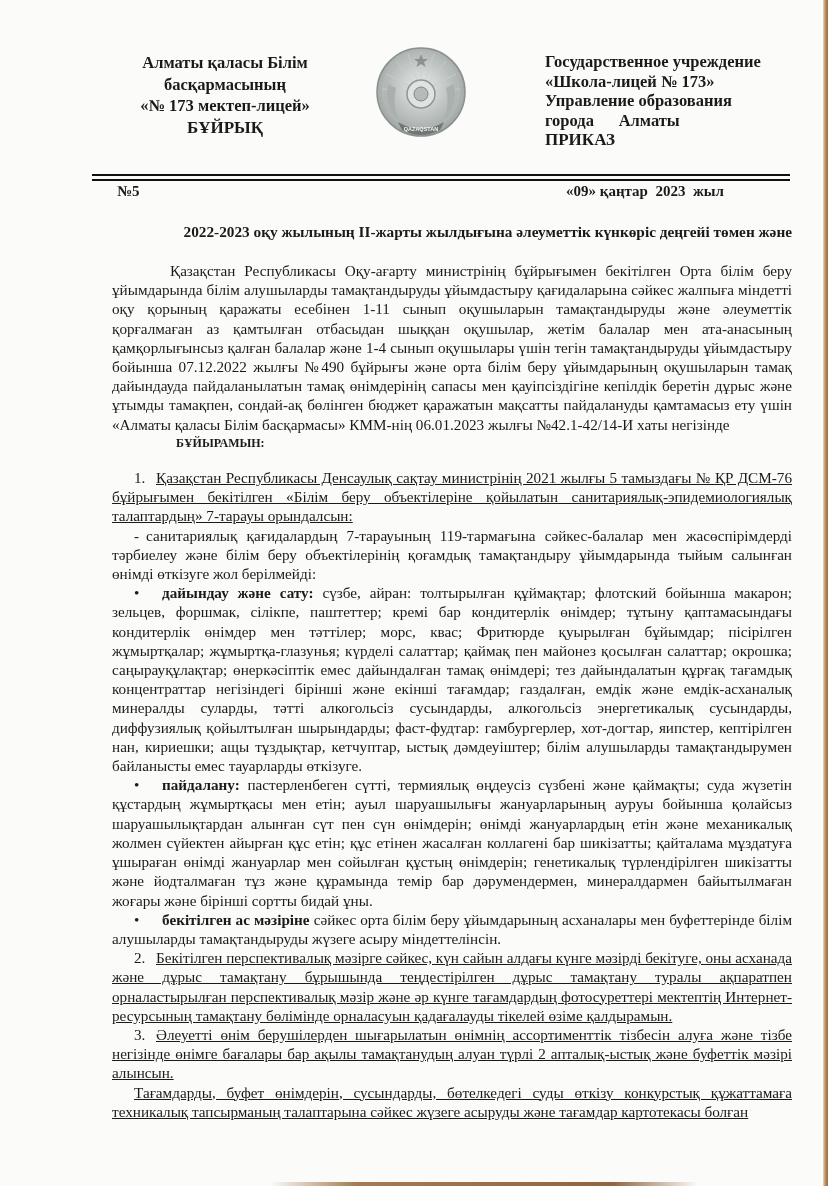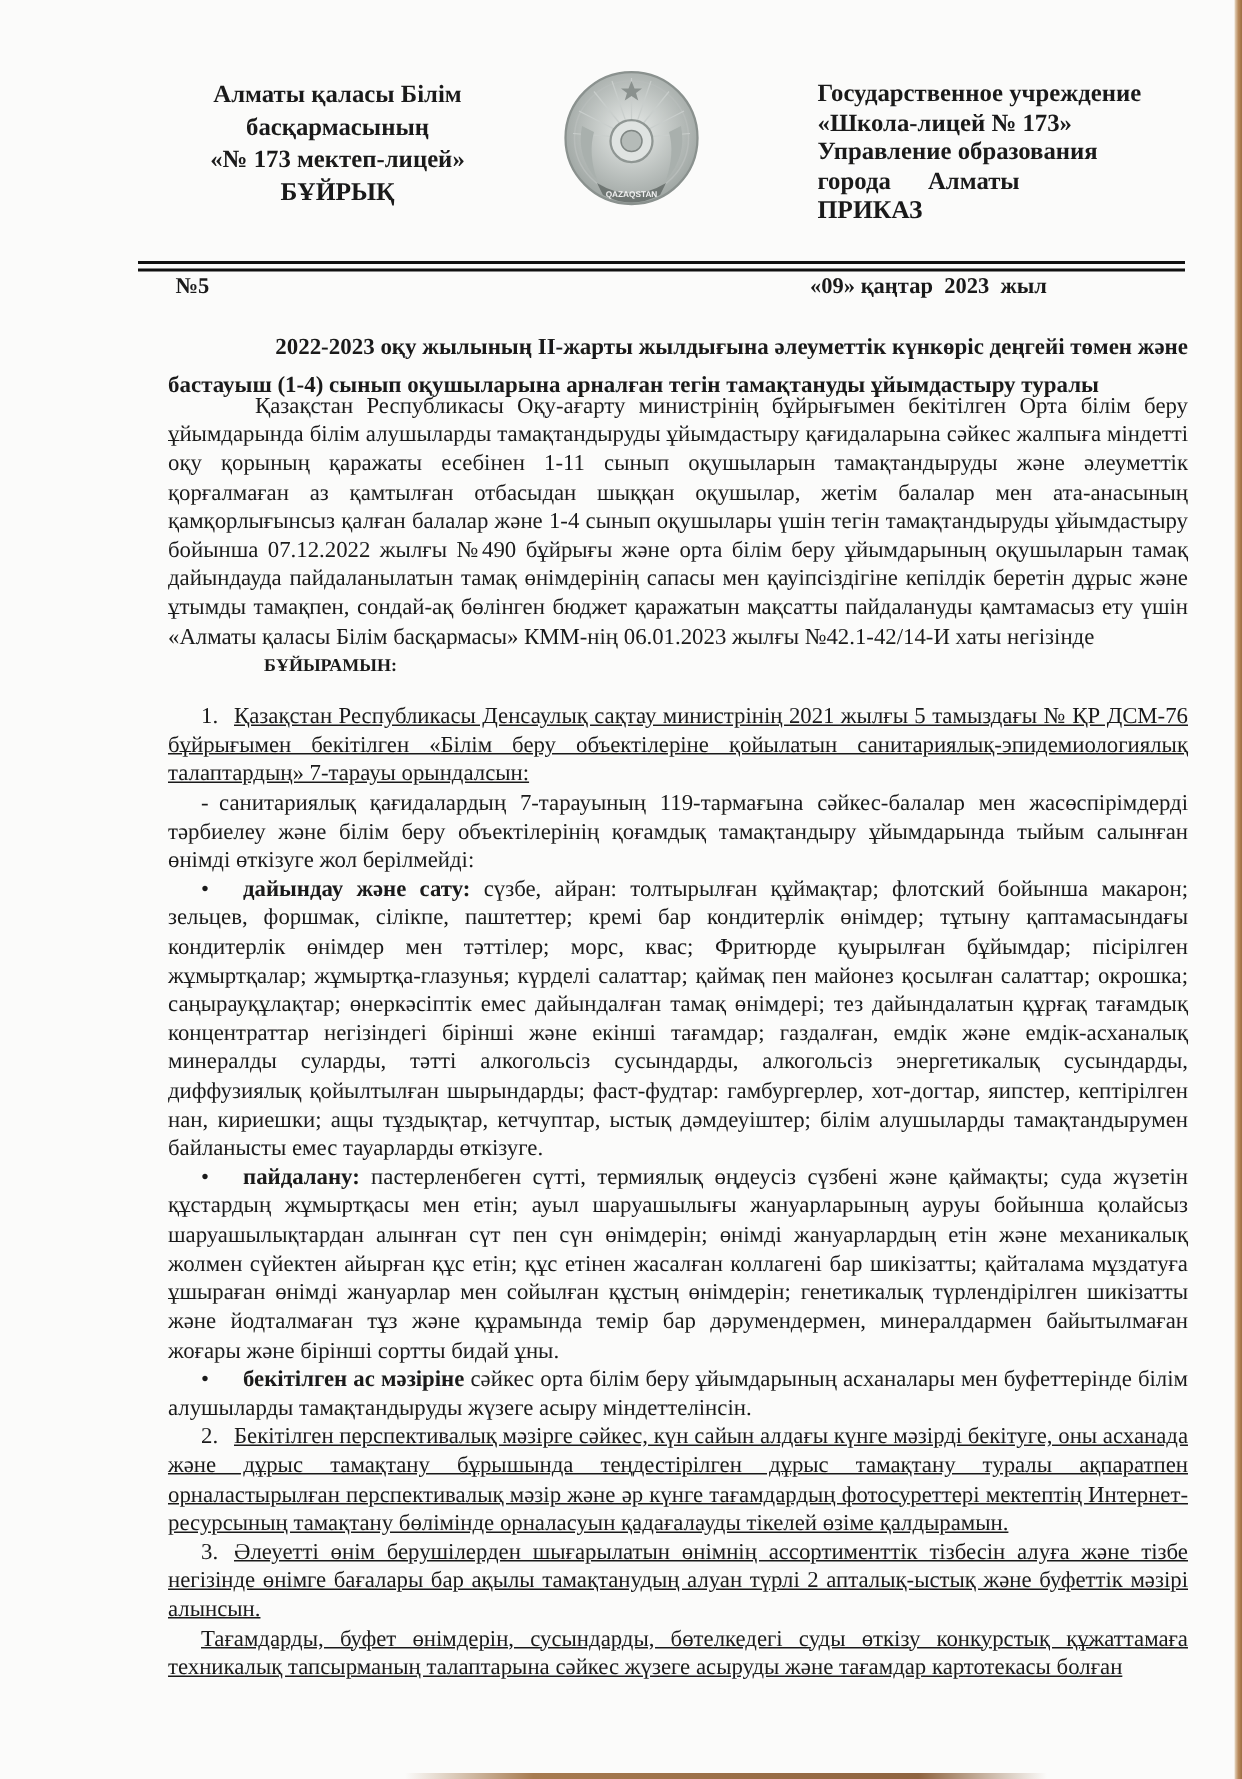--- a/index.html
+++ b/index.html
@@ -29,21 +29,21 @@
   .hdr-left .doc-type, .hdr-right .doc-type { font-size: 17px; }
   .emblem {
     position: absolute; left: 374px; top: 44px; width: 94px; height: 100px;
   }
   .rule {
     position: absolute; left: 92px; width: 698px; top: 174px; height: 7px;
     border-top: 2px solid #111; border-bottom: 2px solid #111; box-sizing: border-box;
   }
   .meta-row { position: absolute; top: 183px; left: 0; width: 828px; height: 20px; font-weight: bold; font-size: 15px; }
   .order-number { position: absolute; left: 117px; top: 0; }
-  .order-date { position: absolute; left: 540px; top: 0; }
+  .order-date { position: absolute; left: 566px; top: 0; }
 
   .title {
     position: absolute; left: 112px; top: 219px; width: 680px;
     font-weight: bold; font-size: 15.3px; line-height: 25px;
   }
   .title .line1 { display: block; padding-left: 62px; white-space: nowrap; text-align: right; }
   .title .line2 { display: block; white-space: nowrap; }
 
   .body-text {
     position: absolute; left: 112px; top: 261px; width: 680px;
@@ -116,21 +116,20 @@
   <div class="rule"></div>
 </div>
 
 <div class="meta-row">
   <span class="order-number">№5</span>
   <span class="order-date" style="white-space:pre">«09» қаңтар  2023  жыл</span>
 </div>
 
 <div class="title">
   <span class="line1">2022-2023 оқу жылының ІІ-жарты жылдығына әлеуметтік күнкөріс деңгейі төмен және</span>
-  <span class="line2">бастауыш (1-4) сынып оқушыларына арналған тегін тамақтануды ұйымдастыру туралы</span>
 </div>
 
 <div class="body-text">
   <p class="indent-big">Қазақстан Республикасы Оқу-ағарту министрінің бұйрығымен бекітілген Орта білім беру ұйымдарында білім алушыларды тамақтандыруды ұйымдастыру қағидаларына сәйкес жалпыға міндетті оқу қорының қаражаты есебінен 1-11 сынып оқушыларын тамақтандыруды және әлеуметтік қорғалмаған аз қамтылған отбасыдан шыққан оқушылар, жетім балалар мен ата-анасының қамқорлығынсыз қалған балалар және 1-4 сынып оқушылары үшін тегін тамақтандыруды ұйымдастыру бойынша 07.12.2022 жылғы №490 бұйрығы және орта білім беру ұйымдарының оқушыларын тамақ дайындауда пайдаланылатын тамақ өнімдерінің сапасы мен қауіпсіздігіне кепілдік беретін дұрыс және ұтымды тамақпен, сондай-ақ бөлінген бюджет қаражатын мақсатты пайдалануды қамтамасыз ету үшін «Алматы қаласы Білім басқармасы» КММ-нің 06.01.2023 жылғы №42.1-42/14-И хаты негізінде</p>
   <p class="order-word">БҰЙЫРАМЫН:</p>
   <div class="gap"></div>
 
   <p class="indent">
     <span class="marker-num">1.</span><span>Қазақстан Республикасы Денсаулық сақтау министрінің 2021 жылғы 5 тамыздағы № ҚР ДСМ-76 бұйрығымен бекітілген «Білім беру объектілеріне қойылатын санитариялық-эпидемиологиялық талаптардың» 7-тарауы орындалсын:</span>
   </p>

